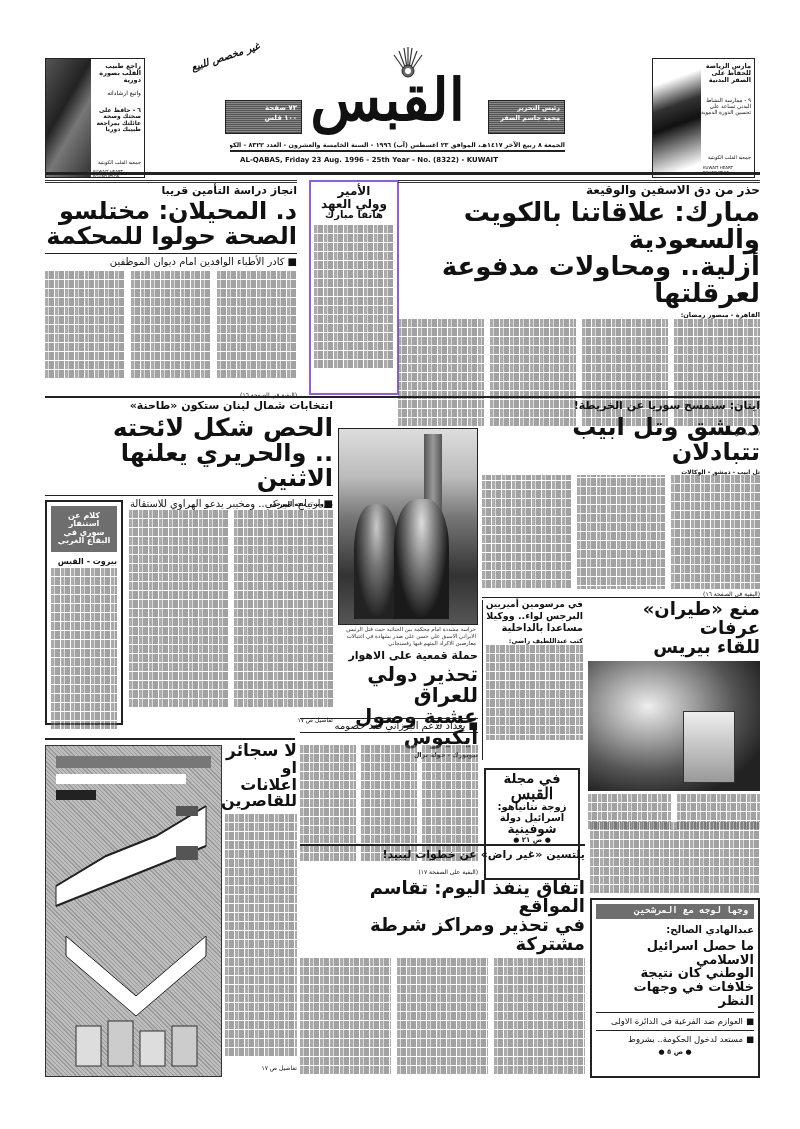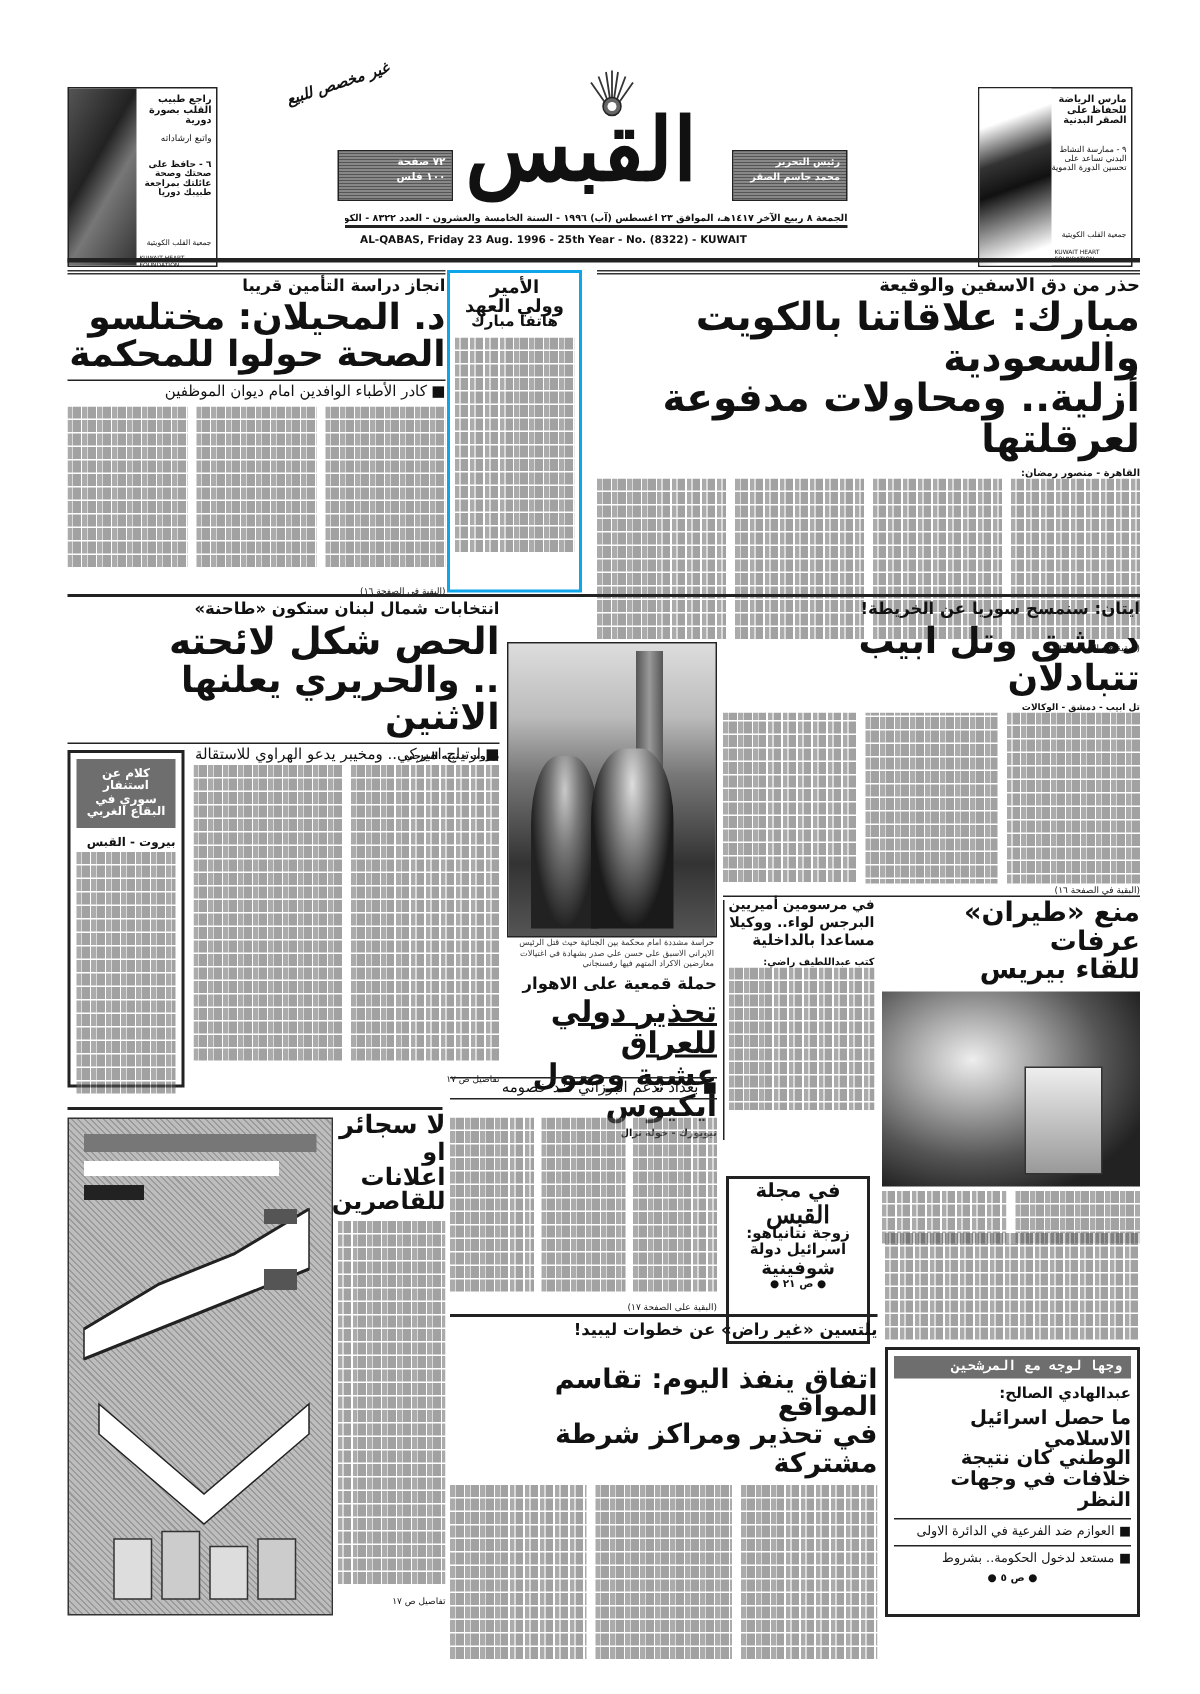--- a/index.html
+++ b/index.html
@@ -108,21 +108,21 @@
       <span></span>
       <span></span>
       <span></span>
       <span></span>
       <span></span>
       <span></span>
     </div>
   <div class="rtl" style="font-size:6px;">(البقية في الصفحة ١٦)</div>
 </div>
 
-<div class="abs box" style="left:298px;top:180px;width:90px;height:215px;border:2px solid #0ea5e9;padding:3px;">
+<div class="abs box" style="left:309px;top:180px;width:90px;height:215px;border:2px solid #8b5cf6;padding:3px;">
   <div class="rtl hl" style="font-size:12px;text-align:center;">الأمير</div>
   <div class="rtl hl" style="font-size:12px;text-align:center;">وولي العهد</div>
   <div class="rtl hl" style="font-size:10px;text-align:center;">هاتفا مبارك</div>
   <div class="body-text" style="height:150px;margin-top:4px;">
       <span></span>
       <span></span>
       <span></span>
       <span></span>
       <span></span>
       <span></span>
@@ -367,21 +367,21 @@
       <span></span>
       <span></span>
       <span></span>
       <span></span>
       <span></span>
     </div>
 </div>
 
 <div class="abs" style="left:338px;top:650px;width:140px;height:220px;">
   <div class="rtl hl" style="font-size:11px;">حملة قمعية على الاهوار</div>
-  <div class="rtl hl" style="font-size:20px;margin-top:2px;text-decoration:underline;">تحذير دولي للعراق</div>
+  <div class="rtl hl" style="font-size:20px;margin-top:2px;">تحذير دولي للعراق</div>
   <div class="rtl hl" style="font-size:20px;">عشية وصول ايكيوس</div>
 </div>
 <div class="abs rtl bullet" style="left:300px;top:718px;width:178px;font-size:10px;border-top:1px solid #222;border-bottom:1px solid #222;padding:1px 0;">بغداد تدعم البرزاني ضد خصومه</div>
 <div class="abs rtl" style="left:300px;top:735px;width:178px;font-size:6.5px;font-weight:bold;margin-top:16px;">نيويورك - خولة نزال</div>
 <div class="abs body-text" style="left:300px;top:745px;width:178px;height:120px;column-count:3;column-gap:5px;">
     <span></span>
     <span></span>
     <span></span>
     <span></span>
     <span></span>
@@ -415,21 +415,21 @@
     <span></span>
     <span></span>
     <span></span>
     <span></span>
     <span></span>
     <span></span>
     <span></span>
   </div>
 <div class="abs rtl" style="left:300px;top:868px;width:178px;font-size:6px;">(البقية على الصفحة ١٧)</div>
 
-<div class="abs box" style="left:484px;top:784px;width:96px;height:112px;border:2px solid #222;padding:2px;">
+<div class="abs box" style="left:484px;top:768px;width:96px;height:112px;border:2px solid #222;padding:2px;">
   <div class="rtl hl" style="font-size:13px;text-align:center;">في مجلة</div>
   <div class="rtl hl" style="font-size:16px;text-align:center;font-family:'DejaVu Serif',serif;">القبس</div>
   <div class="rtl hl" style="font-size:10px;text-align:center;">زوجة نتانياهو:</div>
   <div class="rtl hl" style="font-size:10px;text-align:center;">اسرائيل دولة</div>
   <div class="rtl hl" style="font-size:12px;text-align:center;letter-spacing:2px;">شوفينية</div>
   <div class="rtl" style="font-size:7px;text-align:center;font-weight:bold;">● ص ٢١ ●</div>
 </div>
 
 <div class="abs rule" style="left:45px;top:738px;width:250px;height:2px;"></div>
 <div class="abs" style="left:225px;top:742px;width:72px;height:340px;">
@@ -480,21 +480,21 @@
     <rect x="130" y="100" width="22" height="14" fill="#555"></rect>
     <polygon points="20,190 90,250 160,190 160,210 90,270 20,210" fill="#fff" stroke="#222"></polygon>
     <rect x="30" y="280" width="25" height="40" fill="#ddd" stroke="#333"></rect>
     <rect x="62" y="275" width="25" height="45" fill="#ccc" stroke="#333"></rect>
     <rect x="94" y="285" width="25" height="35" fill="#ddd" stroke="#333"></rect>
     <rect x="126" y="280" width="25" height="40" fill="#ccc" stroke="#333"></rect>
   </svg>
 </div>
 
 <div class="abs body-text" style="left:300px;top:872px;width:285px;height:6px;"></div>
-<div class="abs" style="left:300px;top:876px;width:285px;height:200px;border-top:2px solid #222;">
+<div class="abs" style="left:300px;top:844px;width:285px;height:200px;border-top:2px solid #222;">
   <div class="rtl hl" style="font-size:11px;margin-top:3px;">يلتسين «غير راض» عن خطوات ليبيد!</div>
   <div class="rtl hl" style="font-size:18px;margin-top:18px;">اتفاق ينفذ اليوم: تقاسم المواقع</div>
   <div class="rtl hl" style="font-size:18px;">في تحذير ومراكز شرطة مشتركة</div>
   <div class="body-text" style="height:120px;margin-top:4px;column-count:3;column-gap:6px;">
       <span></span>
       <span></span>
       <span></span>
       <span></span>
       <span></span>
       <span></span>

